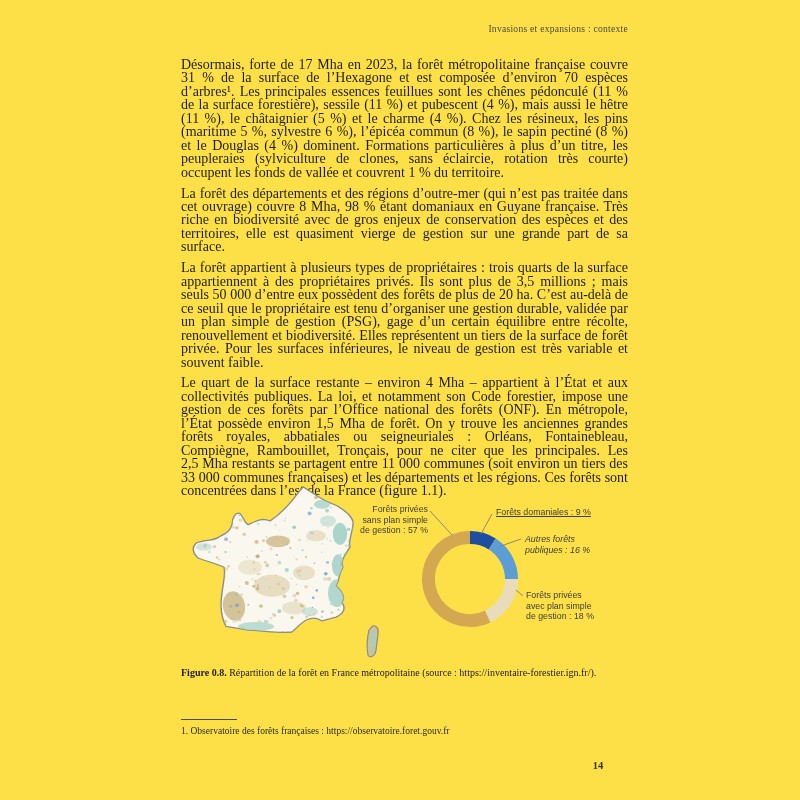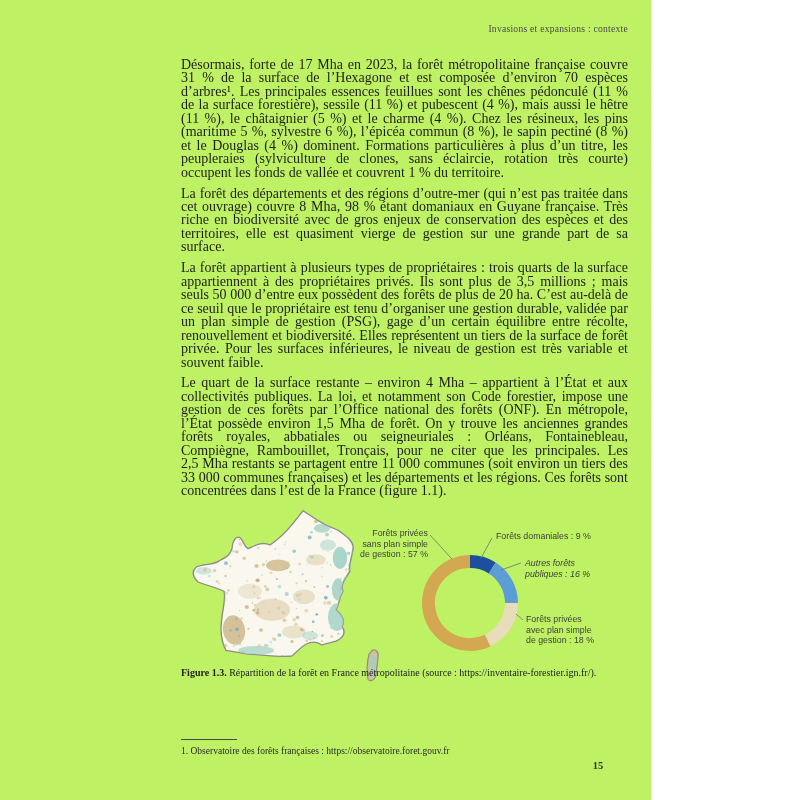--- a/index.html
+++ b/index.html
@@ -1,36 +1,36 @@
 <!DOCTYPE html>
 <html><head>
 <meta charset="utf-8">
 <title>Page 17</title>
 <style>
   html,body{margin:0;padding:0;background:#ffffff;}
-  .page{position:relative;width:651px;height:800px;background:#bef264;overflow:hidden;
+  .page{position:relative;width:800px;height:800px;background:#fde047;overflow:hidden;
         font-family:"Liberation Serif", serif;color:#1e1e1e;}
   .running-head{position:absolute;left:181px;top:23px;width:447px;text-align:right;
         font-size:9.6px;color:#4a4a4a;letter-spacing:.25px;}
   .body-text{position:absolute;left:181px;top:58px;width:447px;
         font-size:14px;line-height:13.45px;text-align:justify;}
   .body-text p{margin:0 0 7.5px 0;}
-  .figure{position:absolute;left:0;top:504px;width:800px;height:180px;}
+  .figure{position:absolute;left:0;top:480px;width:800px;height:180px;}
   .map-svg{position:absolute;left:190px;top:4px;}
   .overlay-svg{position:absolute;left:0;top:0;pointer-events:none;}
   .chart-label{position:absolute;font-family:"Liberation Sans", sans-serif;
         font-size:8.8px;line-height:10.6px;color:#3d3d3d;white-space:pre-line;}
   .label-no-psg{left:350px;top:24px;width:78px;text-align:right;}
-  .label-dom{left:496px;top:27px;width:140px;}
+  .label-dom{left:496px;top:27px;width:140px;text-decoration:underline;}
   .label-pub{left:525px;top:54px;width:90px;font-style:italic;}
   .label-psg{left:526px;top:110px;width:90px;}
   .caption{position:absolute;left:181px;top:666px;width:447px;
         font-size:10px;line-height:13px;text-align:justify;color:#222;}
   .caption .cap-label{font-weight:bold;}
-  .footnote{position:absolute;left:181px;top:719px;width:447px;font-size:9.5px;color:#2a2a2a;margin-top:20px;}
+  .footnote{position:absolute;left:181px;top:719px;width:447px;font-size:9.5px;color:#2a2a2a;}
   .footnote-rule{width:56px;height:1.4px;background:#4a4a4a;margin-bottom:6px;}
   .page-number{position:absolute;left:583px;top:760px;width:30px;text-align:center;
         font-size:10.5px;font-weight:bold;color:#333;}
 </style>
 </head>
 <body>
 
 <div class="page">
 
   <div class="running-head">Invasions et expansions : contexte</div>
@@ -381,23 +381,23 @@
 de gestion&nbsp;: 57&nbsp;%</div>
     <div class="chart-label label-dom">Forêts domaniales&nbsp;: 9&nbsp;%</div>
     <div class="chart-label label-pub">Autres forêts
 publiques&nbsp;: 16&nbsp;%</div>
     <div class="chart-label label-psg">Forêts privées
 avec plan simple
 de gestion&nbsp;: 18&nbsp;%</div>
   </div>
 
   <div class="caption">
-    <span class="cap-label">Figure 1.3.</span><span> Répartition de la forêt en France métropolitaine (source&nbsp;: https://inventaire-forestier.ign.fr/).</span>
+    <span class="cap-label">Figure 0.8.</span><span> Répartition de la forêt en France métropolitaine (source&nbsp;: https://inventaire-forestier.ign.fr/).</span>
   </div>
 
   <div class="footnote">
     <div class="footnote-rule"></div>
     <div>1. Observatoire des forêts françaises&nbsp;: https://observatoire.foret.gouv.fr</div>
   </div>
 
-  <div class="page-number">15</div>
+  <div class="page-number">14</div>
 
 </div>
 
 </body></html>

